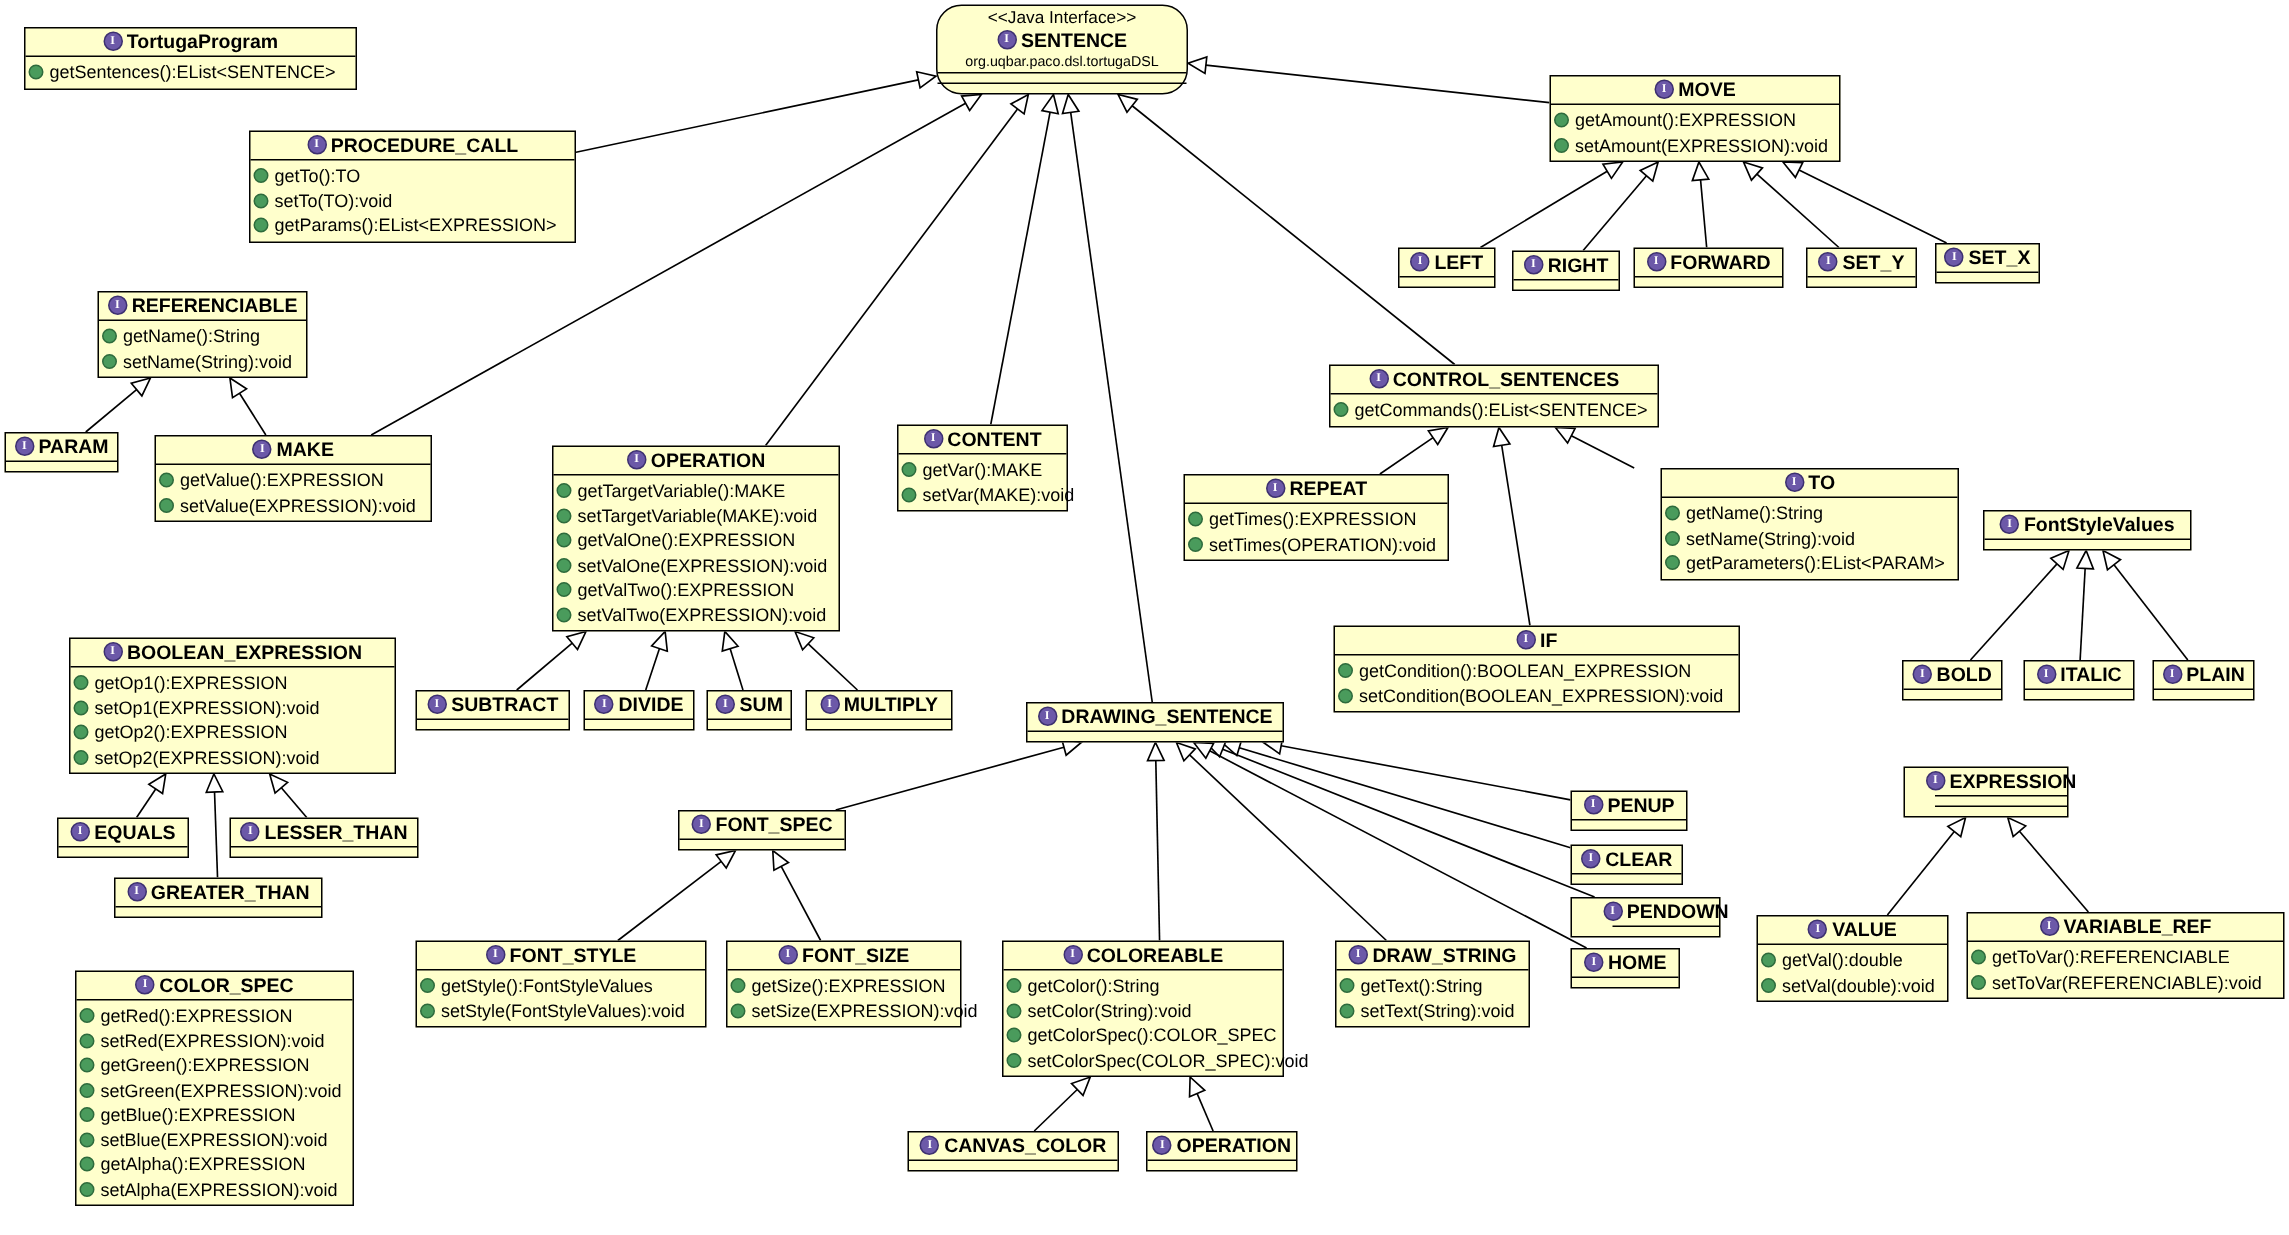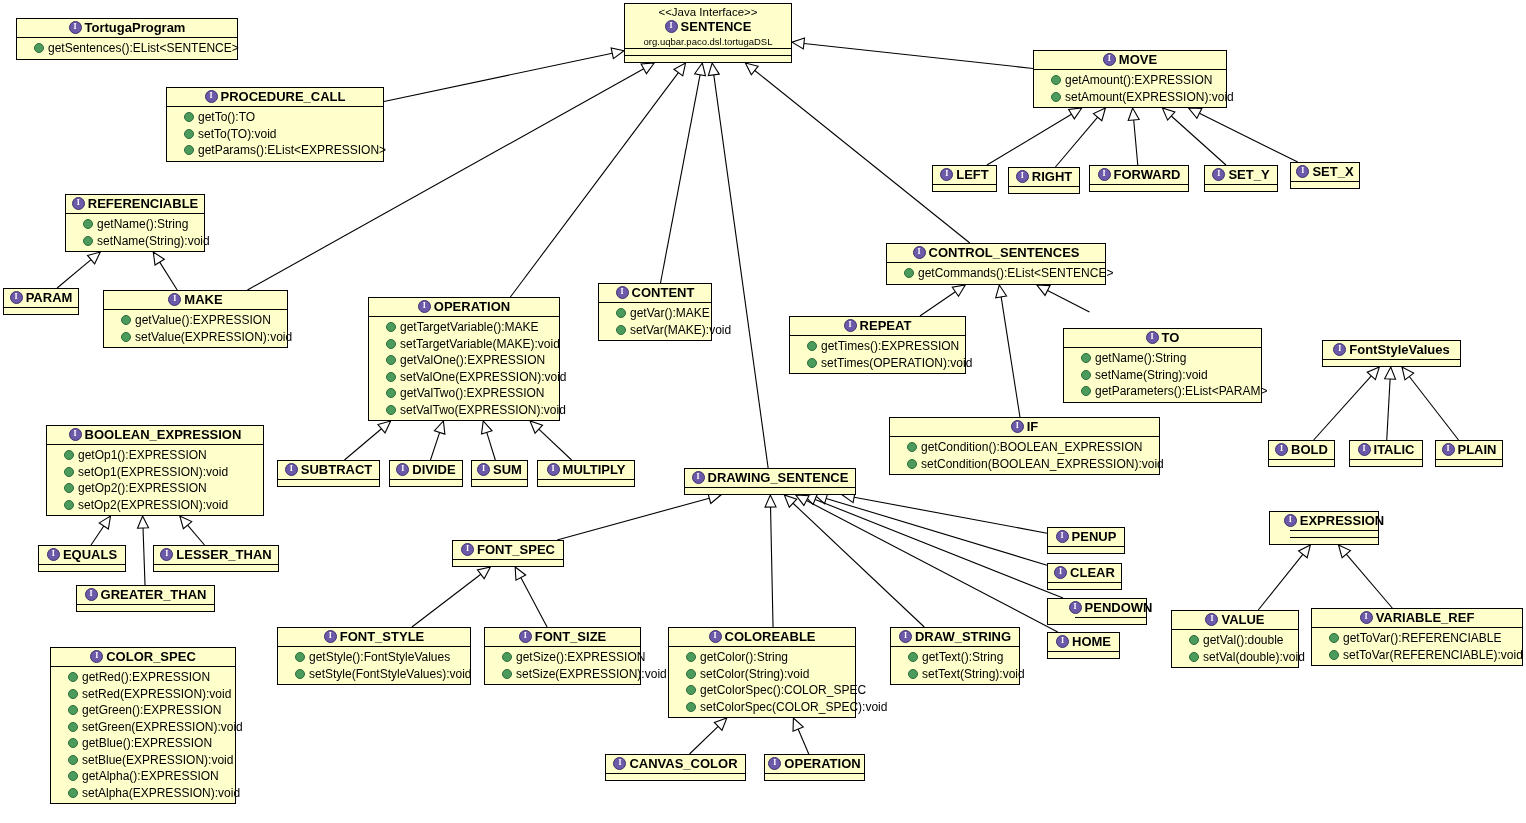--- a/index.html
+++ b/index.html
@@ -16,21 +16,21 @@
             padding:2px 6px 0 6px;line-height:12px;}
   .n-title{display:flex;align-items:center;justify-content:center;
            gap:3px;font-size:13px;font-weight:bold;color:#000;
            padding:1px 6px 2px 6px;line-height:15px;white-space:nowrap;}
   .n-pkg{font-size:9.5px;color:#000;text-align:center;
          padding:0 5px 1px 5px;line-height:11px;white-space:nowrap;}
   .sep{height:1px;background:#000;width:100%;}
   .compart{padding:2px 0 2px 0;}
   .compart.empty{height:6px;padding:0;}
   .mrow{display:flex;align-items:center;gap:4px;font-size:12px;
-        color:#000;padding:0 17px;line-height:16.5px;white-space:nowrap;}
+        color:#000;padding:0 2px;line-height:16.5px;white-space:nowrap;}
 
   .ico-if{width:11px;height:11px;border-radius:50%;
           background:#6c59a8;border:1px solid #3d3070;
           display:inline-block;position:relative;flex:0 0 auto;}
   .ico-if::after{content:"I";position:absolute;left:0;right:0;top:-1px;
                  text-align:center;font-size:8px;font-weight:bold;
                  color:#fff;line-height:12px;
                  font-family:"Liberation Serif",serif;}
   .ico-m{width:8px;height:8px;border-radius:50%;
          background:#4a9b5c;border:1px solid #2e6b3c;
@@ -209,21 +209,21 @@
           <span>TortugaProgram</span>
         </div>
         <div class="sep"></div>
         <div class="compart">
           <div class="mrow">
             <span class="ico-m"></span>
             <span>getSentences():EList&lt;SENTENCE&gt;</span>
           </div>
         </div>
       </div>
-      <div class="node" style="left: 624px; top: 3px; width: 168px;">
+      <div class="node" style="left: 624px; top: 3px; width: 168px; border-radius: 17px;">
         <div class="n-stereo">&lt;&lt;Java Interface&gt;&gt;</div>
         <div class="n-title">
           <span class="ico-if"></span>
           <span>SENTENCE</span>
         </div>
         <div class="n-pkg">org.uqbar.paco.dsl.tortugaDSL</div>
         <div class="sep"></div>
         <div class="compart empty"></div>
         <div class="sep"></div>
         <div class="compart empty"></div>
@@ -421,21 +421,21 @@
           <div class="mrow">
             <span class="ico-m"></span>
             <span>getTimes():EXPRESSION</span>
           </div>
           <div class="mrow">
             <span class="ico-m"></span>
             <span>setTimes(OPERATION):void</span>
           </div>
         </div>
       </div>
-      <div class="node" style="left: 1063px; top: 312px; width: 199px; margin-top: 16px;">
+      <div class="node" style="left: 1107px; top: 312px; width: 199px;">
         <div class="n-title">
           <span class="ico-if"></span>
           <span>TO</span>
         </div>
         <div class="sep"></div>
         <div class="compart">
           <div class="mrow">
             <span class="ico-m"></span>
             <span>getName():String</span>
           </div>

